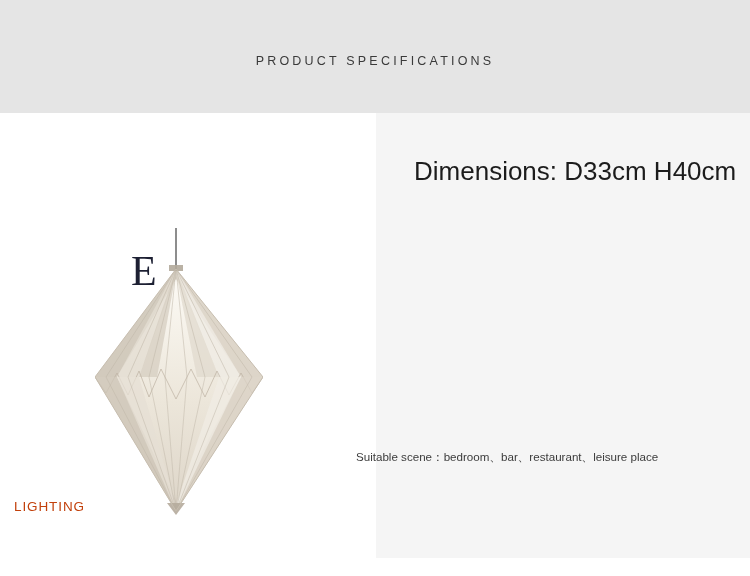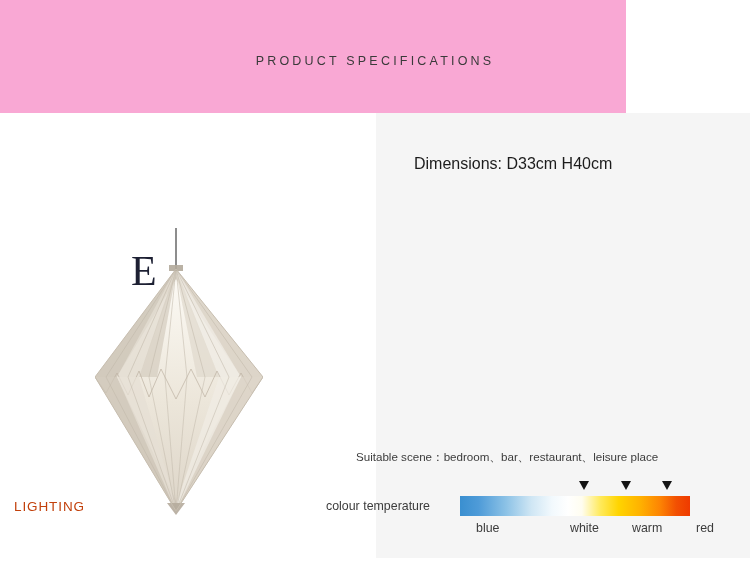--- a/index.html
+++ b/index.html
@@ -13,23 +13,23 @@
     font-family: "Liberation Sans", sans-serif;
     overflow: hidden;
     position: relative;
   }
 
   
   .header-band {
     position: absolute;
     left: 0;
     top: 0;
-    width: 626px;
+    width: 750px;
     height: 113px;
-    background: #f9a8d4;
+    background: #e5e5e5;
     box-sizing: border-box;
     padding-left: 28px;
   }
   .header-title {
     position: absolute;
     left: 0;
     top: 0;
     width: 750px;
     text-align: center;
     margin-top: 54px;
@@ -98,21 +98,21 @@
     top: 113px;
     width: 374px;
     height: 445px;
     background: #f5f5f5;
   }
   .spec-lines {
     position: absolute;
     left: 38px;
     top: 40px;
     color: #1c1c1c;
-    font-size: 16px;
+    font-size: 26px;
     line-height: 1.42;
     font-family: "Liberation Sans", sans-serif;
   }
   .spec-line { white-space: nowrap; }
 
   .suitable-scene {
     position: absolute;
     left: -20px;
     top: 337px;
     font-size: 11.6px;
@@ -279,29 +279,13 @@
 </div>
 
 <div class="spec-panel">
 
   <div class="spec-lines">
     <div class="spec-line">Dimensions: D33cm H40cm</div>
   </div>
 
   <div class="suitable-scene">Suitable scene：bedroom、bar、restaurant、leisure place</div>
 
-  <div class="ct-block">
-    <div class="ct-label">colour temperature</div>
-
-    <div class="ct-marker" style="left:253px;"></div>
-    <div class="ct-marker" style="left:295px;"></div>
-    <div class="ct-marker" style="left:336px;"></div>
-
-    <div class="ct-bar"></div>
-
-    <div class="ct-tick-labels">
-      <div class="ct-tick" style="left:16px;">blue</div>
-      <div class="ct-tick" style="left:110px;">white</div>
-      <div class="ct-tick" style="left:172px;">warm</div>
-      <div class="ct-tick" style="left:236px;">red</div>
-    </div>
-  </div>
 </div>
 
 </body></html>

